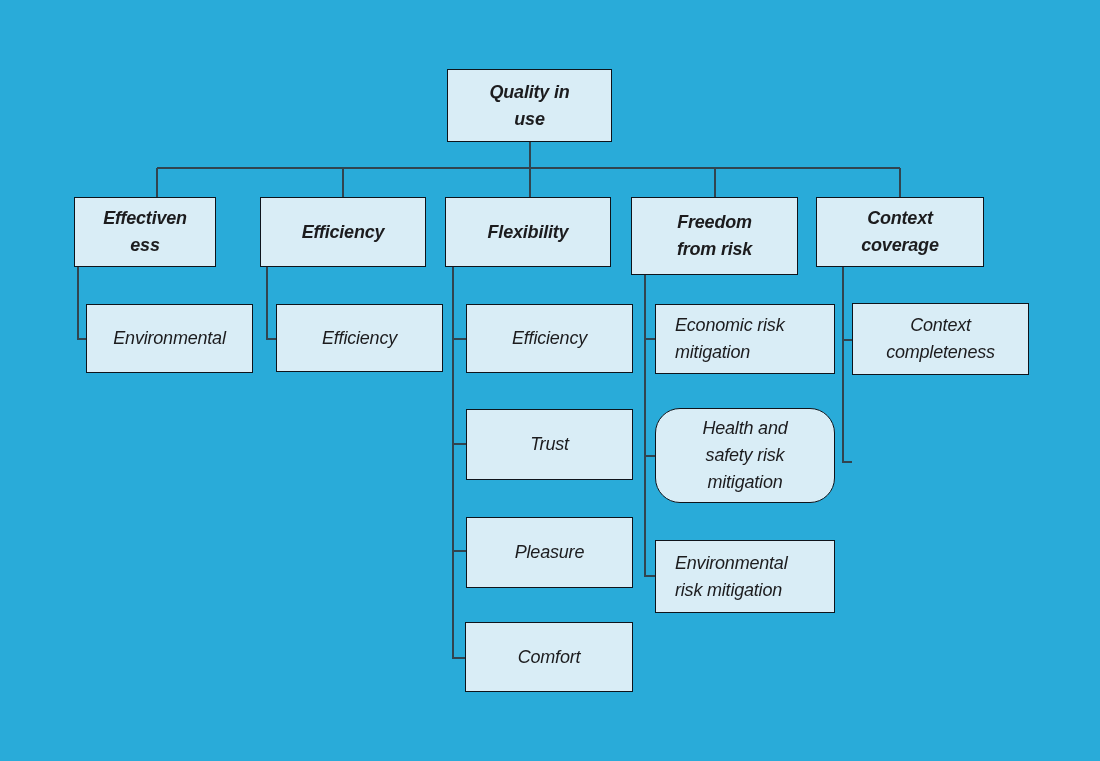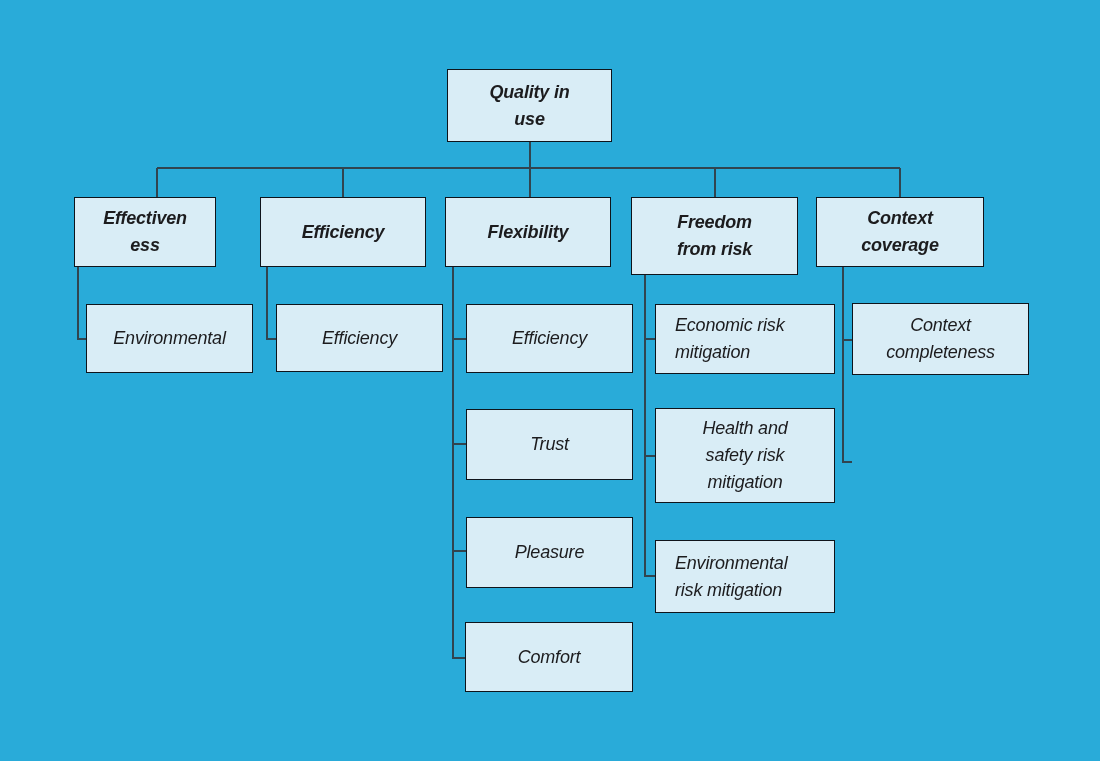--- a/index.html
+++ b/index.html
@@ -101,21 +101,21 @@
 
   <div class="node" style="left:276px;top:304px;width:167px;height:68px;">Efficiency</div>
 
   <div class="node" style="left:466px;top:304px;width:167px;height:69px;">Efficiency</div>
   <div class="node" style="left:466px;top:409px;width:167px;height:71px;">Trust</div>
   <div class="node" style="left:466px;top:517px;width:167px;height:71px;">Pleasure</div>
   <div class="node" style="left:465px;top:622px;width:168px;height:70px;">Comfort</div>
 
   <div class="node left" style="left:655px;top:304px;width:180px;height:70px;">Economic risk
 mitigation</div>
-  <div class="node" style="left:655px;top:408px;width:180px;height:95px;">Health and
+  <div class="node" style="left:655px;top:408px;width:180px;height:95px;border-radius:25px;">Health and
 safety risk
 mitigation</div>
   <div class="node left" style="left:655px;top:540px;width:180px;height:73px;">Environmental
 risk mitigation</div>
 
   <div class="node" style="left:852px;top:303px;width:177px;height:72px;">Context
 completeness</div>
 
 </div>
 

